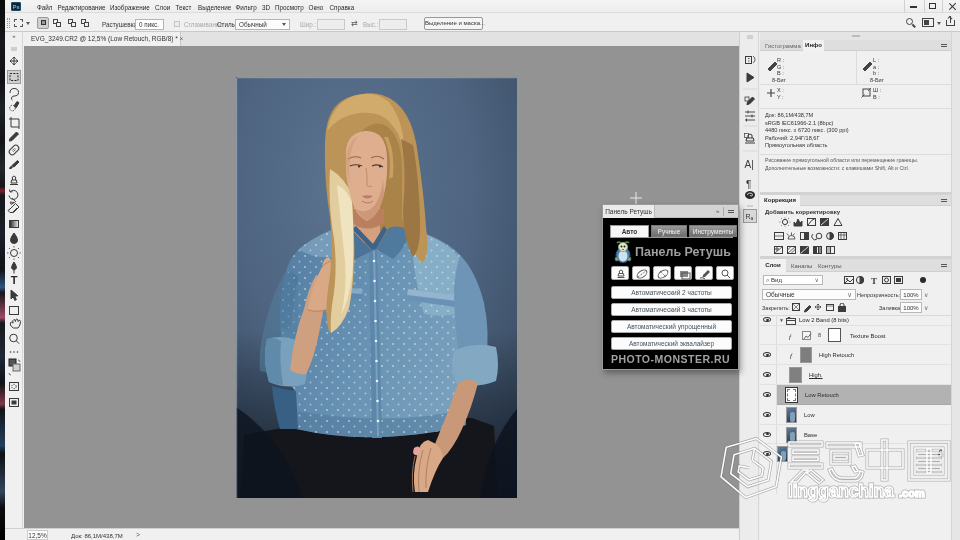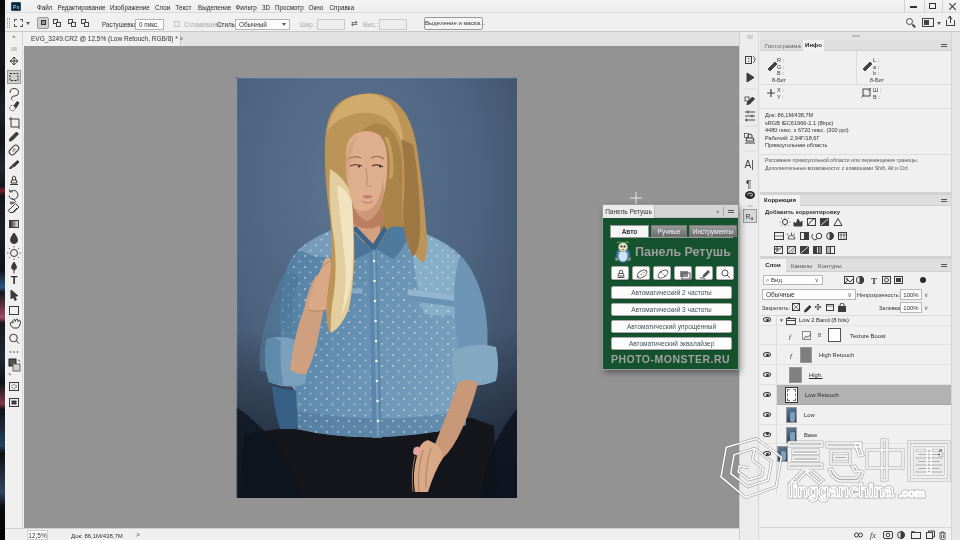--- a/index.html
+++ b/index.html
@@ -512,44 +512,26 @@
       <div class="abs" style="left:0;top:129px;width:191px;height:20px;">
         <span class="eye" style="left:3px;top:7px;"></span>
         <div class="abs thumb" style="left:17px;top:2px;"></div>
         <svg class="abs" style="left:177px;top:5px;" width="8" height="9">
             <rect x="1" y="3.5" width="6" height="4.5" fill="#444"></rect>
             <path d="M2.5 3.5 v-1 a1.5 1.5 0 0 1 3 0 v1" stroke="#444" fill="none"></path>
           </svg>
       </div>
     </div>
 
-    <div class="abs" style="left:0;top:495px;width:191px;height:13px;background:#f0f0f0;border-top:1px solid #d5d5d5;">
-      <svg class="abs" style="left:93px;top:2px;" width="95" height="10">
-        <g stroke="#3c3c3c" fill="none" stroke-width="1">
-          <circle cx="3.5" cy="5" r="2"></circle>
-            <circle cx="7.5" cy="5" r="2"></circle>
-          <text x="17" y="8" font-size="8" font-style="italic" fill="#3c3c3c" stroke="none" font-family="Liberation Serif">fx</text>
-          <rect x="30.5" y="1.5" width="9" height="7" rx="1.5"></rect>
-            <circle cx="35" cy="5" r="1.8"></circle>
-          <circle cx="48" cy="5" r="3.4"></circle>
-            <path d="M48 1.6 a3.4 3.4 0 0 1 0 6.8 z" fill="#3c3c3c"></path>
-          <rect x="58.5" y="2.5" width="9" height="6"></rect>
-            <path d="M58.5 2.5 v-0.8 h3 l1 0.8"></path>
-          <rect x="73.5" y="2.5" width="6" height="6"></rect>
-            <path d="M75.5 2.5 v-1.5 h6 v6 h-1.5"></path>
-          <path d="M86.5 3 h6 M87 3 v5.5 a0.8 0.8 0 0 0 0.8 0.8 h3.4 a0.8 0.8 0 0 0 0.8 -0.8 v-5.5 M88.5 4.5 v3.5 M90.5 4.5 v3.5 M88 3 v-1 h3 v1" stroke-width="0.8"></path>
-        </g>
-      </svg>
-    </div>
   </div>
 
   <div class="abs" style="left:212px;top:0;width:9px;height:508px;background:#e6e6e6;border-left:1px solid #d5d5d5;"></div>
 </div>
 
-<div class="abs" id="floatpanel" style="left:602px;top:204px;width:137px;height:166px;background:#14532d;border:1px solid #9a9a9a;box-shadow:2px 3px 6px rgba(0,0,0,0.35);">
+<div class="abs" id="floatpanel" style="left:602px;top:204px;width:137px;height:166px;background:#000000;border:1px solid #9a9a9a;box-shadow:2px 3px 6px rgba(0,0,0,0.35);">
   <div class="abs" style="left:0;top:0;width:135px;height:13px;background:#d4d4d4;border-bottom:1px solid #bbb;">
     <div class="abs" style="left:0;top:0;width:52px;height:13px;background:#ebebeb;border-right:1px solid #bbb;font-size:6.5px;color:#333;line-height:13px;text-align:center;">Панель Ретушь</div>
     <div class="abs" style="left:113px;top:3px;font-size:6px;color:#555;">»</div>
     <div class="abs" style="left:120px;top:2px;width:1px;height:9px;background:#aaa;"></div>
     <div class="abs" style="left:125px;top:5px;width:6px;height:1px;background:#555;box-shadow:0 2px #555;"></div>
   </div>
 
   <div class="abs" style="left:7px;top:20px;width:123px;height:12px;">
     <div class="abs" style="left:0;top:0;width:39px;height:12px;background:#f6f6f6;border:1px solid #999;border-bottom:none;font-size:6.5px;color:#333;text-align:center;line-height:12px;font-weight:bold;">Авто</div>
     <div class="abs" style="left:41px;top:0;width:36px;height:12px;background:linear-gradient(180deg,#9a9a9a,#6e6e6e);border:1px solid #777;font-size:6.5px;color:#f0f0f0;text-align:center;line-height:12px;">Ручные</div>

